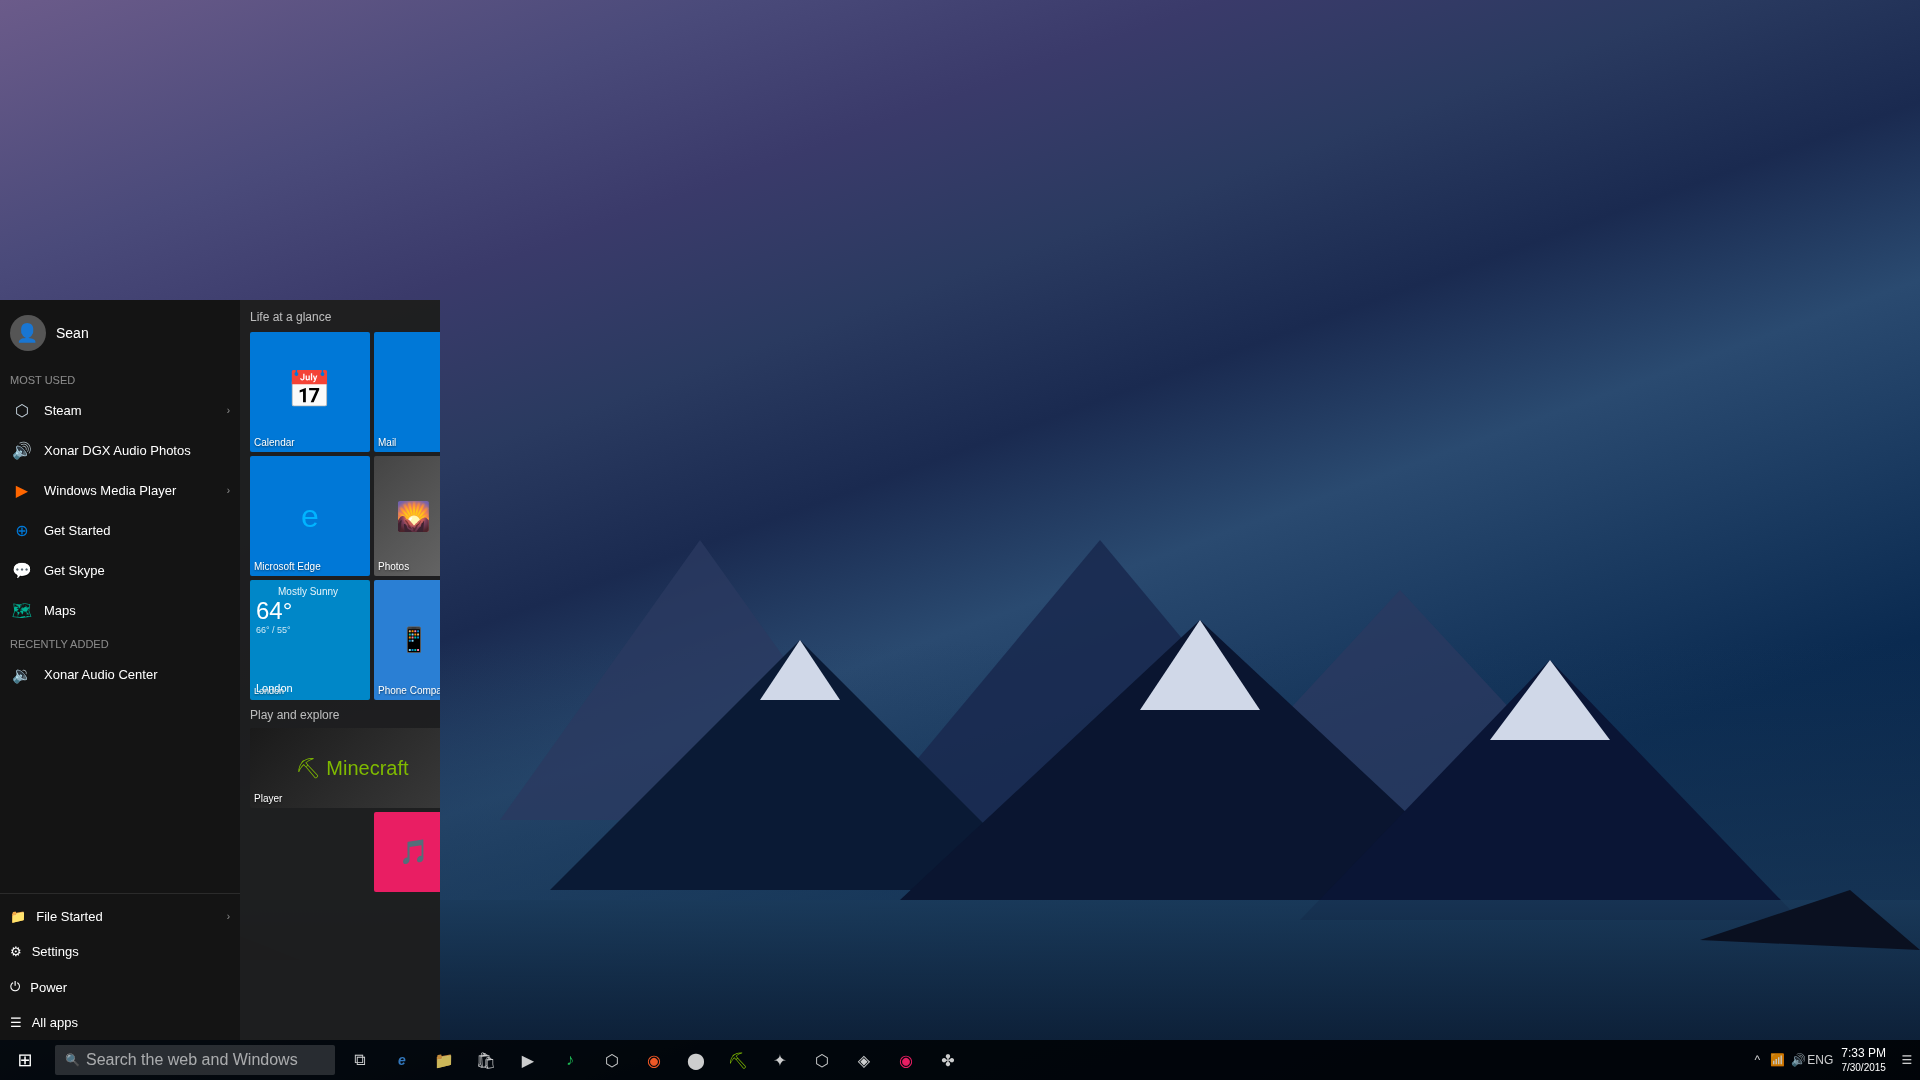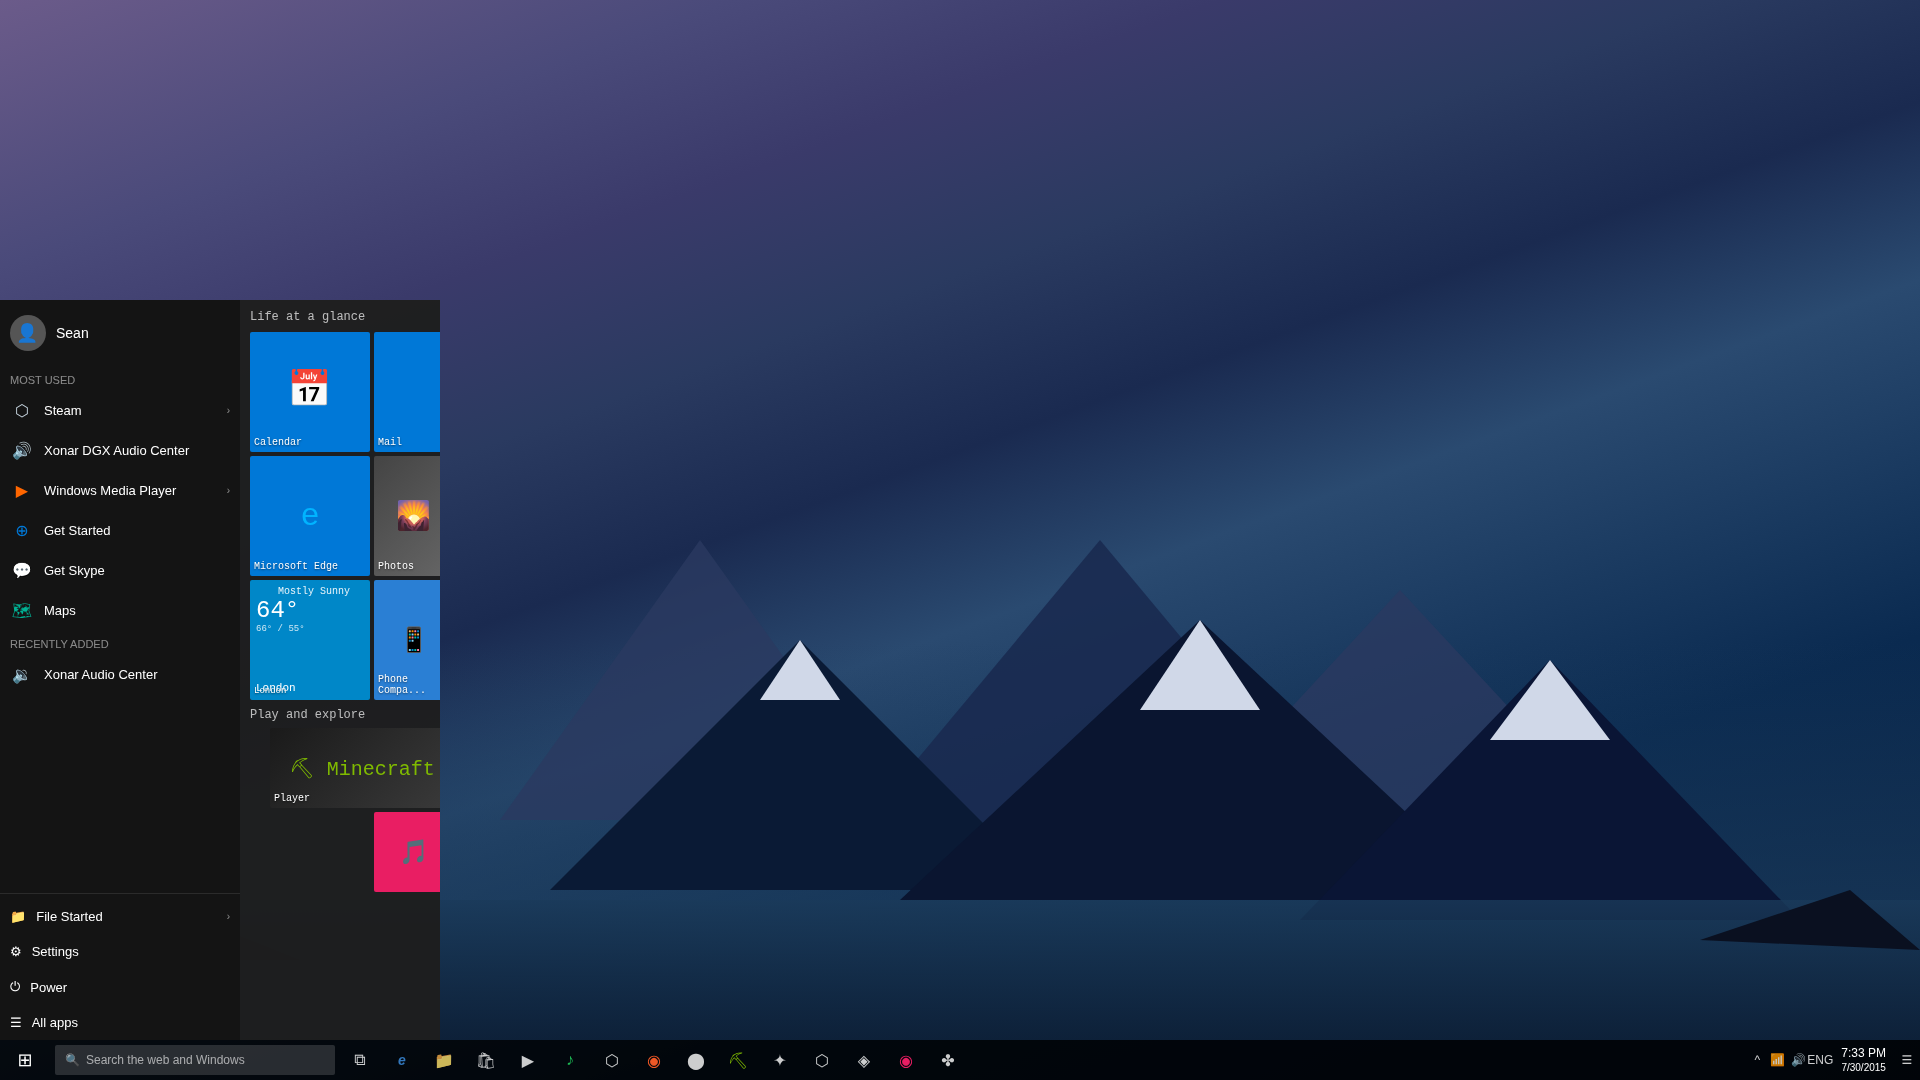--- a/index.html
+++ b/index.html
@@ -217,21 +217,20 @@
       font-size: 13px;
       gap: 10px;
     }
 
     
     #right-panel {
       flex: 1;
       height: 100%;
       padding: 10px;
       overflow: hidden;
-      font-family: Liberation Mono, monospace;
     }
 
     #tiles-section-label {
       color: rgba(255,255,255,0.7);
       font-size: 12px;
       margin-bottom: 8px;
     }
 
     #tiles-grid {
       display: grid;
@@ -317,21 +316,20 @@
       height: 120px;
       background: #2a7fd4;
     }
 
     
     #tile-store {
       grid-column: 1 / 3;
       grid-row: 4;
       height: 120px;
       background: #333;
-      margin-left: 20px;
     }
 
     
     #tile-more {
       grid-column: 1;
       grid-row: 6;
       height: 80px;
       background: #0078d7;
       font-size: 10px;
       text-align: center;
@@ -419,21 +417,21 @@
     <div class="section-label">Most used</div>
 
     <div class="app-item">
       <div class="app-icon steam-icon">⬡</div>
       <span>Steam</span>
       <span class="app-arrow">›</span>
     </div>
 
     <div class="app-item">
       <div class="app-icon" style="color:#ff6a00;">🔊</div>
-      <span>Xonar DGX Audio Center</span>
+      <span>Xonar DGX Audio Photos</span>
     </div>
 
     <div class="app-item">
       <div class="app-icon" style="color:#ff6600;">▶</div>
       <span>Windows Media Player</span>
       <span class="app-arrow">›</span>
     </div>
 
     <div class="app-item">
       <div class="app-icon" style="color:#0078d7;">⊕</div>
@@ -534,21 +532,21 @@
 </div>
 
 <div id="taskbar">
 
   <div id="start-button">
     <span>⊞</span>
   </div>
 
   <div id="search-bar">
     <span style="margin-right:6px; font-size:12px;">🔍</span>
-    <span style="font-size:12px; color:rgba(255,255,255,0.6);">Search the web and Windows</span>
+    <span style="font-size:16px; color:rgba(255,255,255,0.6);">Search the web and Windows</span>
   </div>
 
   <div id="taskbar-icons">
     <div class="taskbar-icon">
       <span>⧉</span>
     </div>
     <div class="taskbar-icon tb-edge">
       <span style="font-weight:bold; font-style:italic; font-size:14px;">e</span>
     </div>
     <div class="taskbar-icon">

